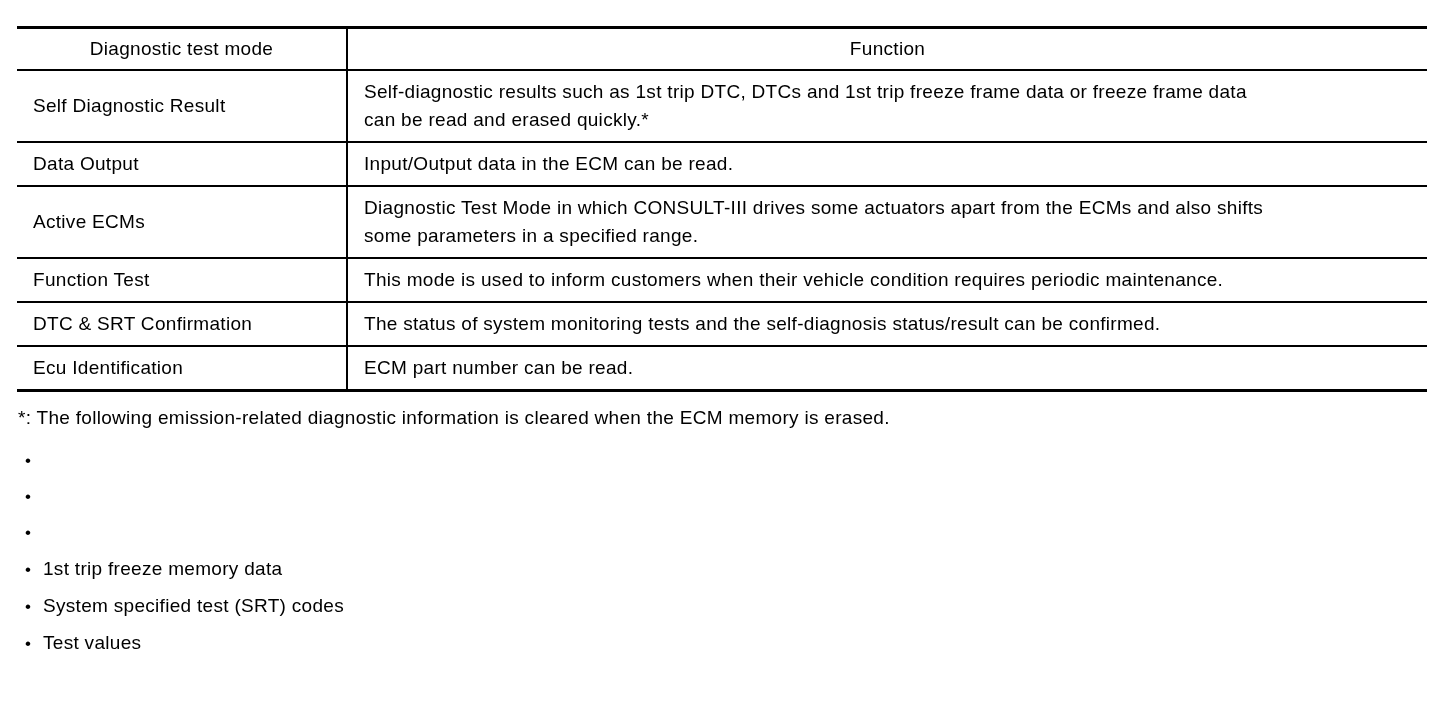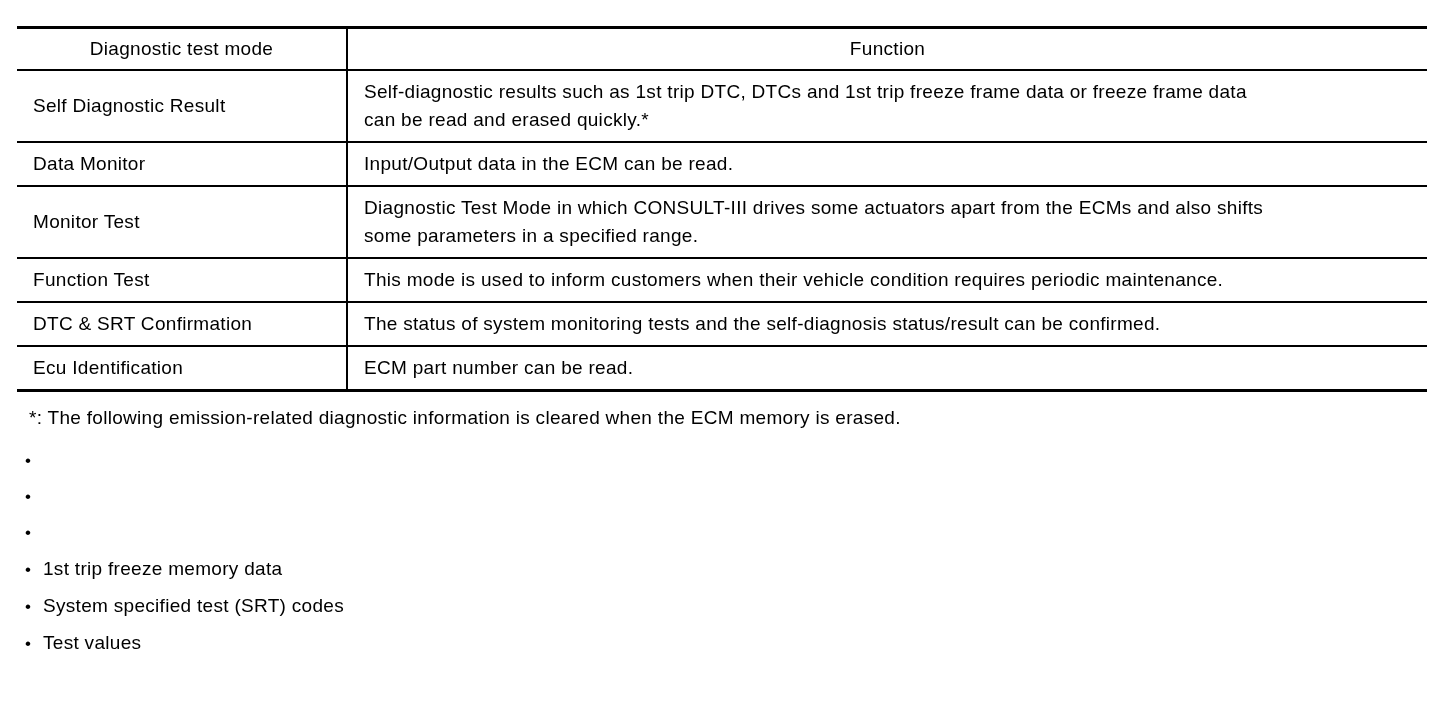--- a/index.html
+++ b/index.html
@@ -44,21 +44,21 @@
     line-height: 28px;
   }
   table.diag-table tr:last-child td { border-bottom: none; }
   table.diag-table th:first-child,
   table.diag-table td:first-child { border-right: 2px solid #000; }
   td.fn-cell {
     padding-left: 15px;
     white-space: pre-line;
   }
   .footnote {
-    margin: 13px 0 0 12px;
+    margin: 13px 0 0 1px;
     font-size: 19px;
     letter-spacing: 0.3px;
     line-height: 26px;
   }
   ul.bullet-list {
     list-style: none;
     margin: 16px 0 0 0;
     padding: 0;
   }
   ul.bullet-list li {
@@ -95,26 +95,26 @@
       </thead>
       <tbody>
 
   <tr>
     <td class="mode-cell">Self Diagnostic Result</td>
     <td class="fn-cell">Self-diagnostic results such as 1st trip DTC, DTCs and 1st trip freeze frame data or freeze frame data
 can be read and erased quickly.*</td>
   </tr>
 
   <tr>
-    <td class="mode-cell">Data Monitor</td>
+    <td class="mode-cell">Data Output</td>
     <td class="fn-cell">Input/Output data in the ECM can be read.</td>
   </tr>
 
   <tr>
-    <td class="mode-cell">Monitor Test</td>
+    <td class="mode-cell">Active ECMs</td>
     <td class="fn-cell">Diagnostic Test Mode in which CONSULT-III drives some actuators apart from the ECMs and also shifts
 some parameters in a specified range.</td>
   </tr>
 
   <tr>
     <td class="mode-cell">Function Test</td>
     <td class="fn-cell">This mode is used to inform customers when their vehicle condition requires periodic maintenance.</td>
   </tr>
 
   <tr>

